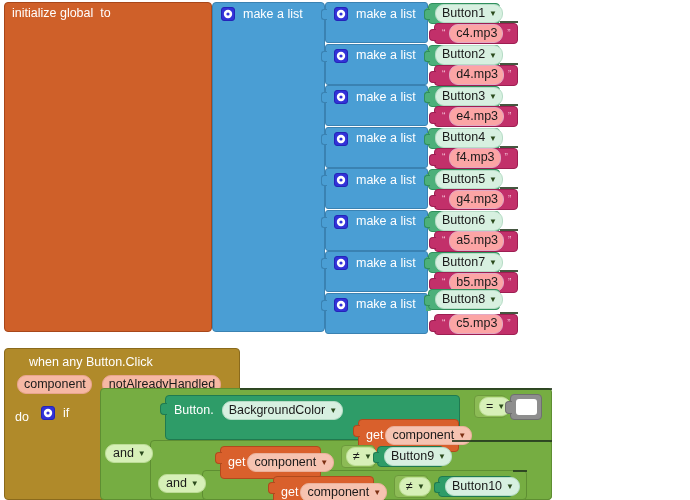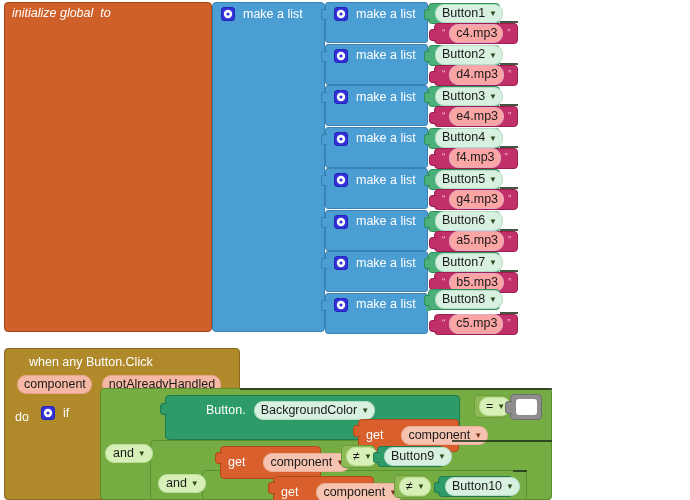--- a/index.html
+++ b/index.html
@@ -36,21 +36,21 @@
   .field.str     { background: #fca5a5; border-color: #e3a9c4; }
   .field.opgreen { background: #d7f0b8; border-color: #c0e099; }
   .caret { font-size: 8px; color: #7b2f12; line-height: 1; position: relative; top: 1px; }
   .caret.dk { color: #2b4a1c; }
 
   
   #init-global {
     position: absolute; left: 4px; top: 2px; width: 208px; height: 330px;
     background: #cf6029; border: 1px solid #a8471a; border-radius: 4px;
   }
-  #init-row { position: absolute; left: 7px; top: 4px; display: flex; align-items: center; gap: 7px; font-style: italic; }
+  #init-row { position: absolute; left: 7px; top: 4px; display: flex; align-items: center; gap: 7px; }
 
   
   #outer-list {
     position: absolute; left: 212px; top: 2px; width: 113px; height: 330px;
     background: #4a9ed4; border: 1px solid #3a82b2; border-radius: 4px;
   }
   #outer-row { position: absolute; left: 8px; top: 4px; display: flex; align-items: center; gap: 8px; }
 
   
   .inner-list {
@@ -114,33 +114,33 @@
   
   .grn {
     position: absolute; background: #76ad42; border: 1px solid #5e8e32; border-radius: 4px;
   }
 
   
   #bgcolor-block {
     position: absolute; left: 165px; top: 395px; width: 295px; height: 45px;
     background: #2e9c68; border: 1px solid #1f7a50; border-radius: 4px;
   }
-  #bgcolor-r1 { position: absolute; left: 8px; top: 5px; display: flex; align-items: center; gap: 8px; margin-left: 32px; }
+  #bgcolor-r1 { position: absolute; left: 8px; top: 5px; display: flex; align-items: center; gap: 8px; }
   #bgcolor-r2 { position: absolute; right: 6px; top: 24px; display: flex; align-items: center; gap: 4px; }
   #bgcolor-block .tab {
     position: absolute; left: -6px; top: 7px; width: 7px; height: 12px;
     background: #2e9c68; border: 1px solid #1f7a50; border-right: none;
     border-radius: 4px 0 0 4px;
   }
 
   
   .get-block {
     position: absolute; height: 33px;
     background: #d9602c; border: 1px solid #b04a1d; border-radius: 4px;
-    display: flex; align-items: center; gap: 18px; padding: 0 5px 0 7px;
+    display: flex; align-items: center; gap: 2px; padding: 0 5px 0 7px;
   }
   .get-block .tab {
     position: absolute; left: -6px; top: 5px; width: 7px; height: 12px;
     background: #d9602c; border: 1px solid #b04a1d; border-right: none;
     border-radius: 4px 0 0 4px;
   }
 
   
   .cmp-block {
     position: absolute; height: 23px;

